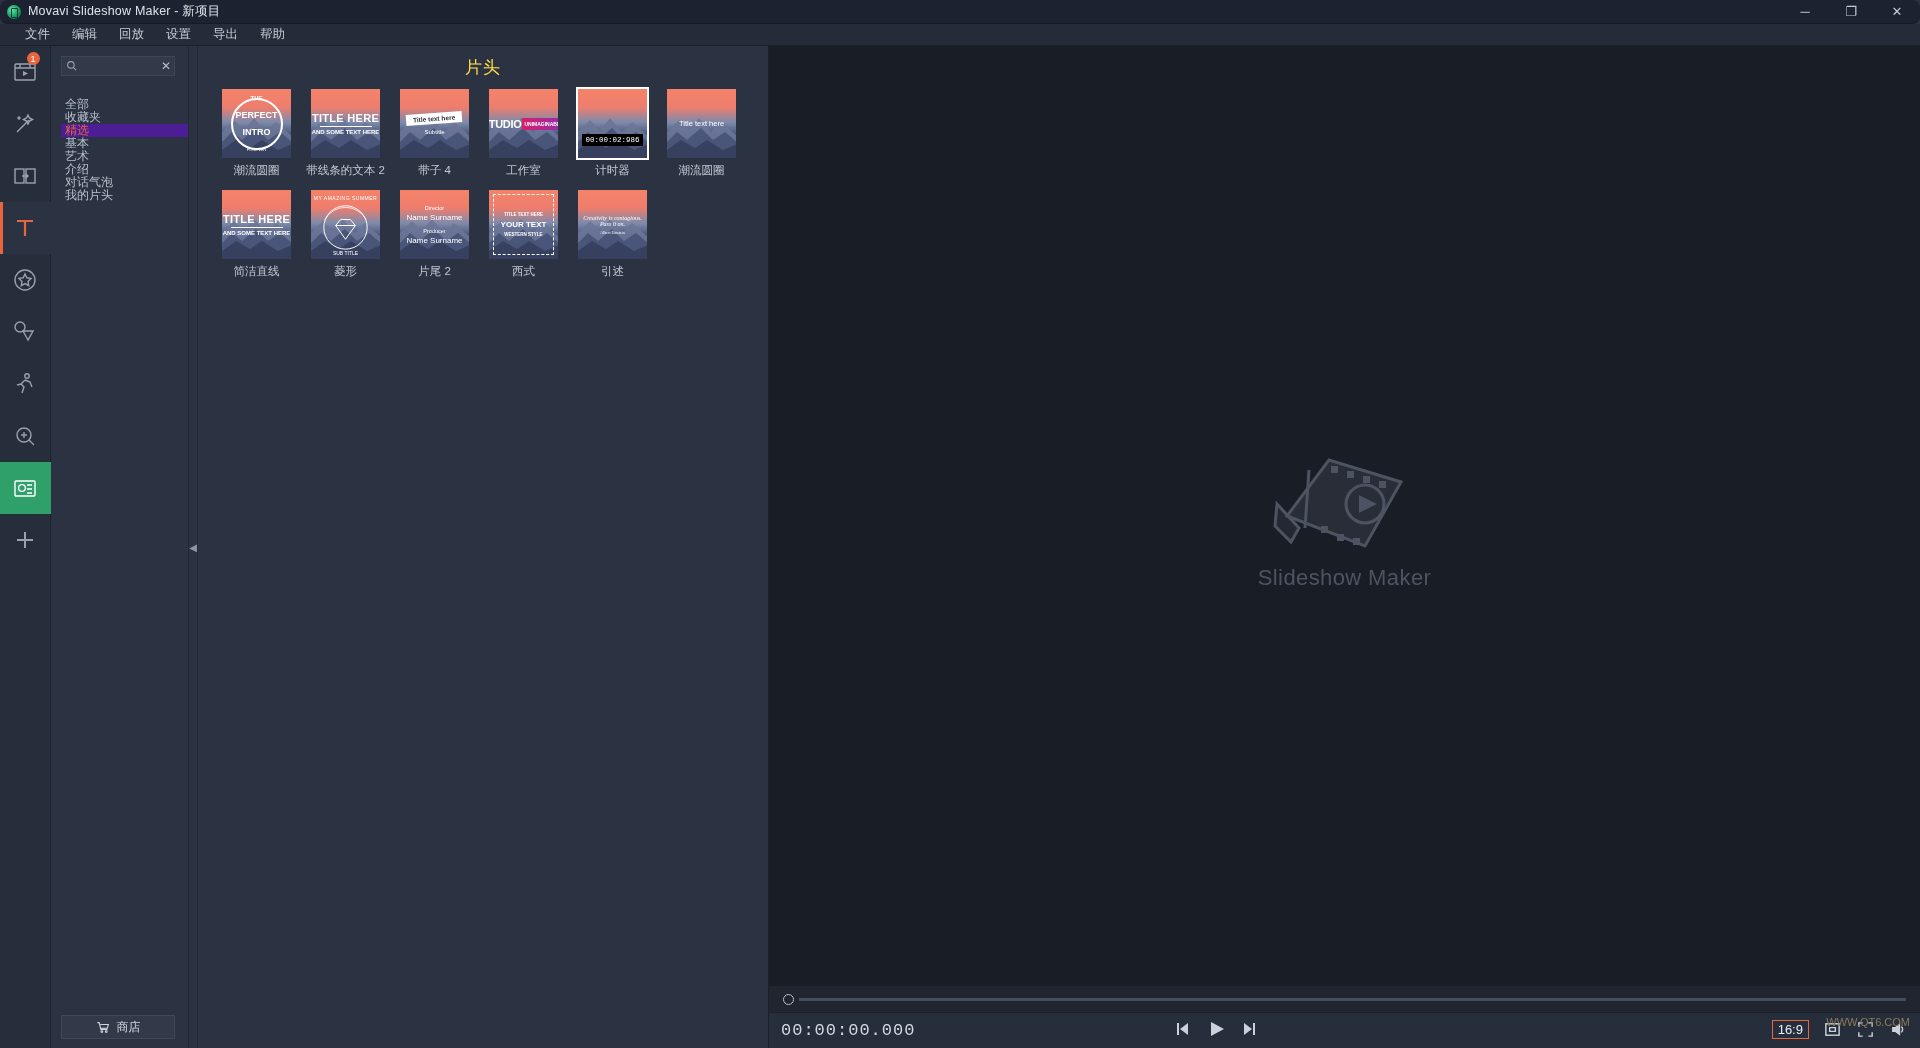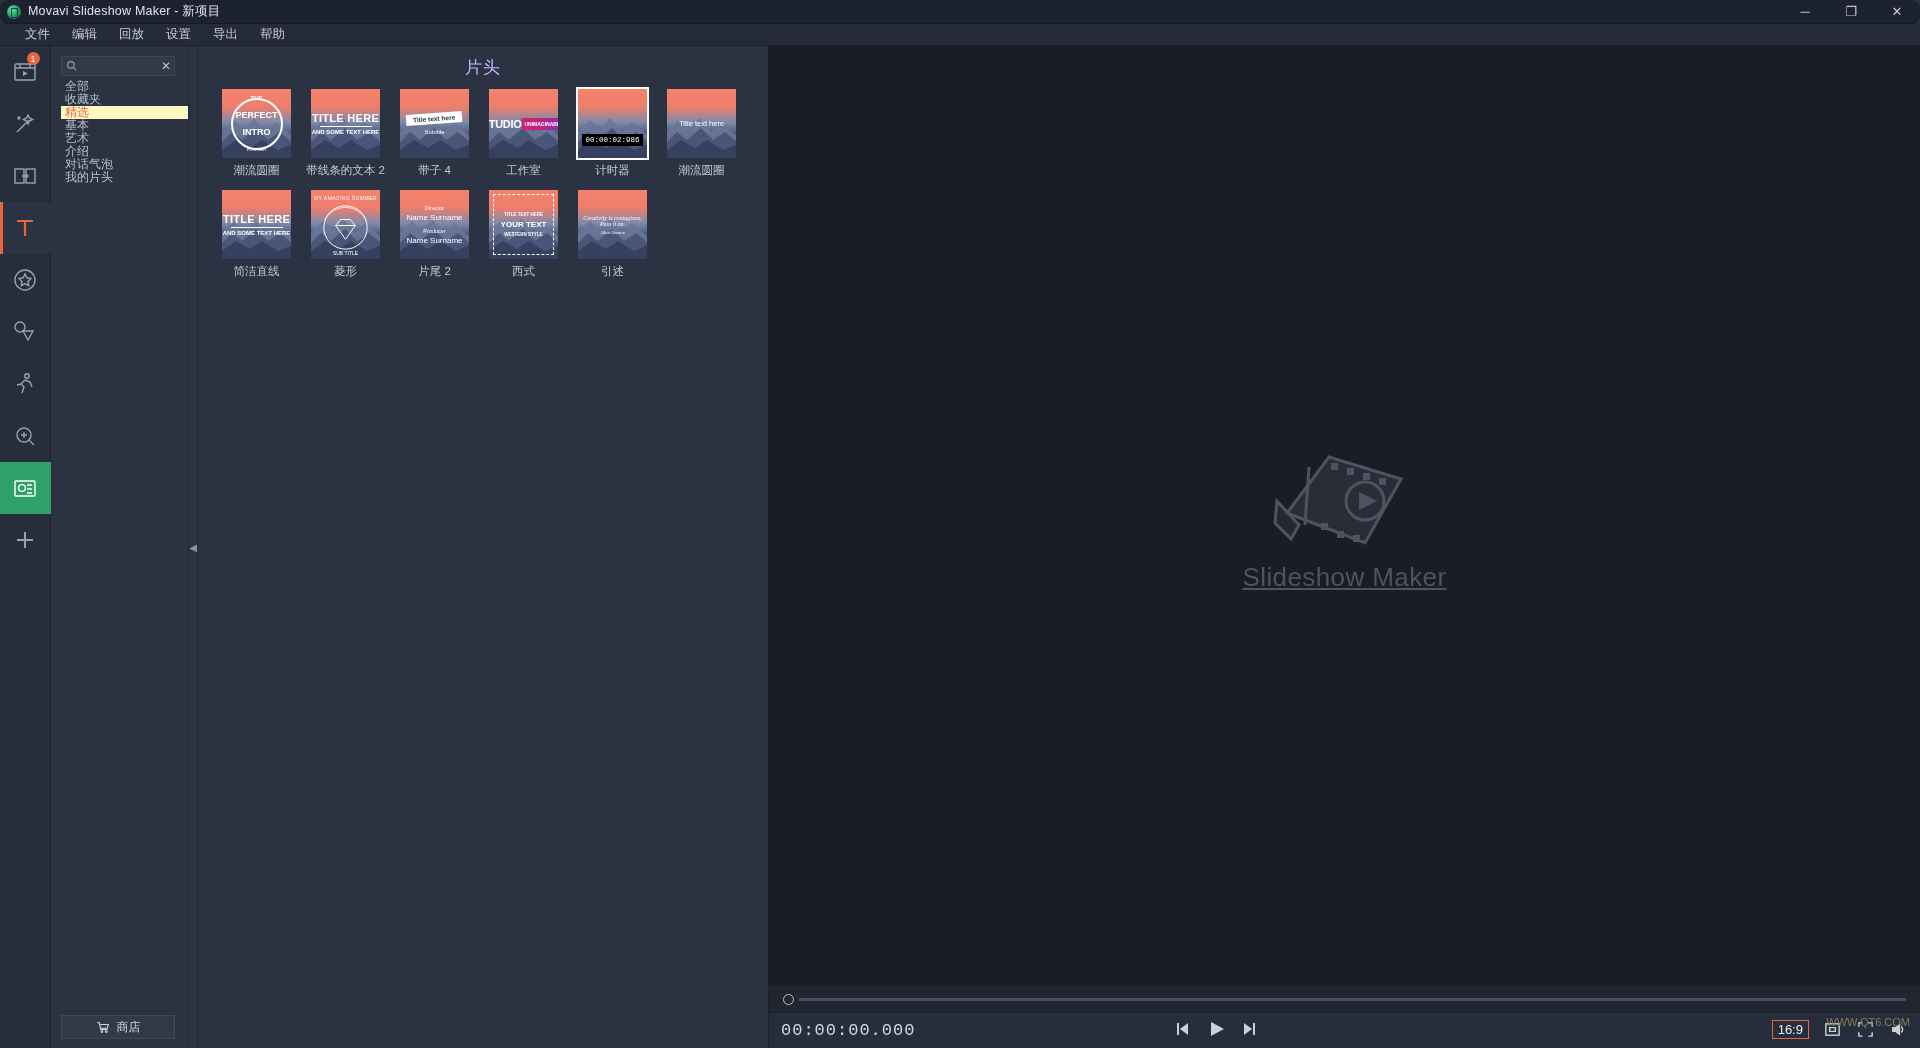--- a/index.html
+++ b/index.html
@@ -47,52 +47,52 @@
   .browser{ width:718px; background:#2b3242; display:flex; position:relative; flex:none;
     border-right:1px solid #1b202c;}
   .cat-panel{ width:137px; background:#2b3242; padding:10px 0 0 10px;
     display:flex;flex-direction:column;}
   .search-wrap{ position:relative; height:20px; background:#323a4a; border:1px solid #3d4657;
      display:flex; align-items:center; width:114px;}
   .search-wrap svg{width:12px;height:12px;margin-left:4px;stroke:#97a0b0;fill:none;stroke-width:1.5;}
   .search-input{ background:transparent;border:0;outline:0;color:#d3d8e0;font-size:11px;
     padding-left:4px;width:78px;font-family:inherit;}
   .search-clear{ position:absolute; right:3px; top:2px; color:#b9c0cb; font-size:12px; cursor:pointer;}
-  .cat-list{ margin-top:4px; }
+  .cat-list{ margin-top:22px; }
   .cat-item{ padding:0 4px; height:13px; line-height:13px; font-size:12px; color:#b9c0cb; }
-  .cat-item.selected{ color:#e8663d; background:#fef9c3; }
+  .cat-item.selected{ color:#e8663d; background:#4c1d95; }
   .cat-panel-spacer{flex:1;}
   .store-btn{ width:114px; height:24px; background:#323a4a; border:1px solid #3f4859;
     display:flex;align-items:center;justify-content:center; gap:7px; margin-bottom:9px;
     color:#d0d5de; font-size:12px;}
   .store-btn svg{width:14px;height:13px;stroke:#d0d5de;fill:none;stroke-width:1.3;}
   .collapse-handle{ width:10px; background:#2b3242; display:flex;align-items:center;
     justify-content:center; color:#8c94a3; font-size:10px; border-left:1px solid #232936;
     border-right:1px solid #232936;}
   
   .thumbs-area{ flex:1; display:flex; flex-direction:column; padding-top:10px;}
-  .thumbs-title{ text-align:center; font-size:17px; color:#c4b5fd; margin-bottom:10px;
+  .thumbs-title{ text-align:center; font-size:17px; color:#fde047; margin-bottom:10px;
     letter-spacing:1px;}
   .thumb-grid{ display:flex; flex-wrap:wrap; padding-left:14px; gap:0px;}
   .thumb-cell{ width:89px; margin-right:0; margin-bottom:14px; display:flex;
     flex-direction:column; align-items:center;}
   .thumb-img{ width:69px; height:69px; position:relative; overflow:hidden;
     background:linear-gradient(180deg,#f4836a 0%,#ef7d6d 26%,#7e8bab 48%,#3e4b71 70%,#2f3a5c 100%);
     border:0;}
   .thumb-cell.selected .thumb-img{ outline:2px solid #ffffff; }
   .thumb-label{ margin-top:6px; font-size:11.5px; color:#c3c9d3; text-align:center;
     line-height:12px; max-width:86px;}
   
   .mtn{position:absolute;left:0;right:0;bottom:0;height:46px;}
   
   .preview{ flex:1; background:#20252f; display:flex; flex-direction:column; }
   .player{ flex:1; background:#191d26; display:flex; align-items:center; justify-content:center;
      position:relative;}
   .ph-wrap{ display:flex; flex-direction:column; align-items:center; opacity:.62;}
-  .ph-text{ font-size:26px; color:#6d7484; margin-top:3px; letter-spacing:.4px;text-decoration:underline;}
+  .ph-text{ font-size:22px; color:#6d7484; margin-top:3px; letter-spacing:.4px;}
   .seek-row{ height:26px; background:#20252f; display:flex; align-items:center; padding:0 14px;}
   .seek-knob{ width:11px;height:11px;border-radius:50%;border:1.5px solid #b9c0cb;flex:none;}
   .seek-track{ flex:1; height:3px; background:#454e60; margin-left:5px;}
   .player-bar{ height:36px; background:#262d3b; display:flex; align-items:center;
     border-top:1px solid #1b202c; padding:0 6px;}
   .timecode{ font-family:"Liberation Mono","DejaVu Sans Mono",monospace; font-size:17px;
     color:#d3d8e0; letter-spacing:1px; margin-left:6px;}
   .transport{ display:flex; gap:14px; margin-left:auto; margin-right:auto;}
   .tbtn svg{width:20px;height:20px;fill:#cbd1db;}
   .pbar-right{ display:flex; align-items:flex-start; gap:14px; margin-left:auto; padding-right:6px;}

